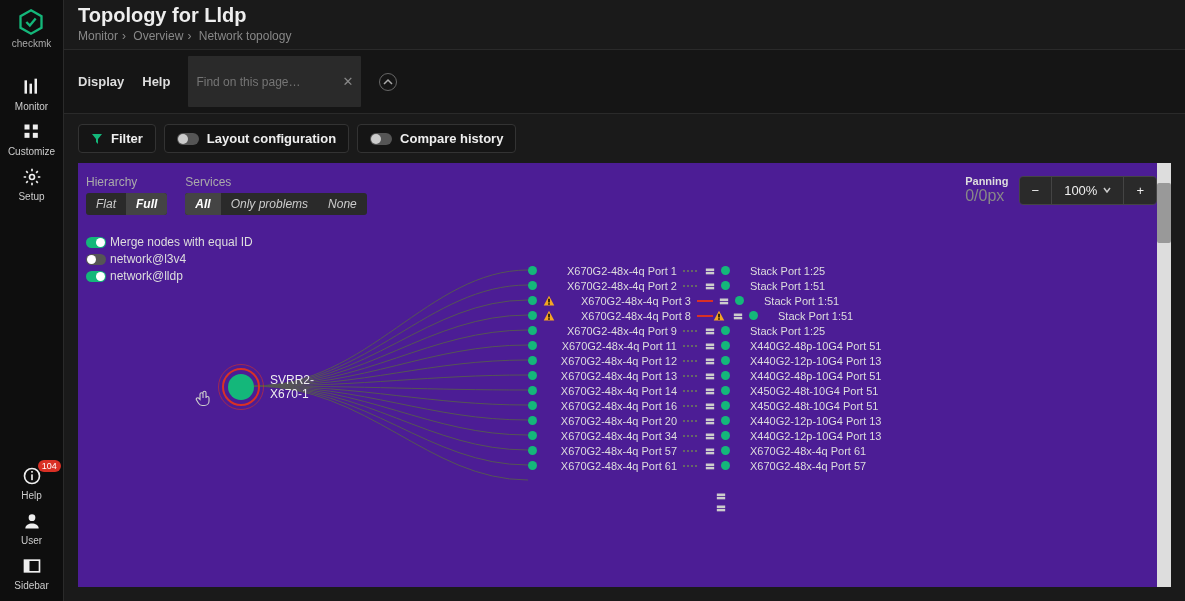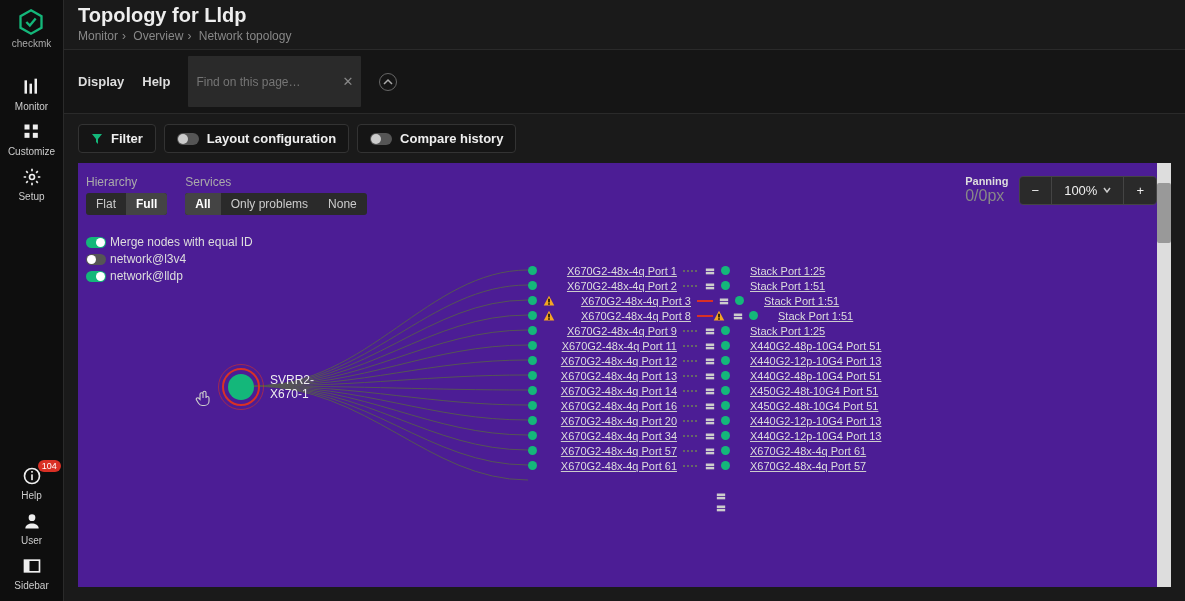--- a/index.html
+++ b/index.html
@@ -37,21 +37,21 @@
 .tbtn { display: flex; align-items: center; gap: 8px; background: #151515; border: 1px solid #333; border-radius: 4px; padding: 6px 12px; cursor: pointer; font-size: 13px; color: #eee; font-weight: 600; }
 .filter-icon { color: #14b77a; }
 .toggle-sw { width: 22px; height: 12px; background: #555; border-radius: 6px; position: relative; }
 .toggle-sw::after { content: ''; position: absolute; width: 10px; height: 10px; background: #ccc; border-radius: 50%; top: 1px; left: 1px; }
 
 
 .canvas-area { flex: 1; position: relative; background: #4c1d95; margin: 0 14px 14px; }
 .controls-top { position: absolute; top: 12px; left: 8px; display: flex; gap: 18px; }
 .ctrl-group .cg-label { font-size: 12px; color: #aaa; margin-bottom: 4px; }
 .seg { display: flex; background: #2a2a2a; border-radius: 3px; overflow: hidden; }
-.seg button { background: transparent; border: none; color: #ccc; padding: 4px 10px; font-size: 12px; cursor: pointer; }
+.seg button { background: transparent; border: none; color: #ccc; padding: 4px 10px; font-size: 12px; cursor: pointer; font-style: italic; }
 .seg button.active { background: #444; font-weight: 600; color: #fff; }
 
 .toggles-list { position: absolute; top: 72px; left: 8px; display: flex; flex-direction: column; gap: 3px; }
 .tog-row { display: flex; align-items: center; cursor: pointer; }
 .tog { width: 20px; height: 11px; border-radius: 6px; position: relative; margin-right: 4px; flex-shrink: 0; }
 .tog.on { background: #14b77a; }
 .tog.off { background: #555; }
 .tog::after { content: ''; position: absolute; width: 9px; height: 9px; background: #fff; border-radius: 50%; top: 1px; }
 .tog.on::after { right: 1px; }
 .tog.off::after { left: 1px; }
@@ -68,21 +68,21 @@
 
 
 .graph { position: absolute; top: 100px; left: 150px; }
 .root-node { position: absolute; top: 110px; left: 0; display: flex; align-items: center; }
 .root-circle { width: 26px; height: 26px; background: #14b77a; border-radius: 50%; position: relative; }
 .root-ring { position: absolute; top: -6px; left: -6px; width: 38px; height: 38px; border: 2px solid #d93025; border-radius: 50%; }
 .root-ring2 { position: absolute; top: -10px; left: -10px; width: 46px; height: 46px; border: 1px solid #d93025; border-radius: 50%; opacity: 0.6; }
 .root-label { margin-left: 16px; font-size: 12px; color: #eee; }
 .hand-cursor { position: absolute; top: 126px; left: -34px; }
 
-.link-rows { position: absolute; left: 300px; top: 0; text-decoration: underline; }
+.link-rows { position: absolute; left: 300px; top: 0; }
 .link-row { display: flex; align-items: center; height: 15px; font-size: 11px; white-space: nowrap; }
 .dot { width: 9px; height: 9px; background: #14b77a; border-radius: 50%; margin-right: 6px; flex-shrink: 0; }
 .port-left { width: 140px; color: #ddd; text-align: right; padding-right: 6px; }
 .line { width: 16px; height: 2px; }
 .line.ok { background: repeating-linear-gradient(90deg, #666 0 2px, transparent 2px 4px); }
 .line.warn { background: #d93025; border-top: 1px dashed #d93025; }
 .dev-icon { width: 10px; height: 10px; margin: 0 6px; fill: #ccc; }
 .port-right { color: #ddd; margin-left: 14px; }
 .warn-tri { width: 12px; height: 12px; margin-right: 2px; }
 

